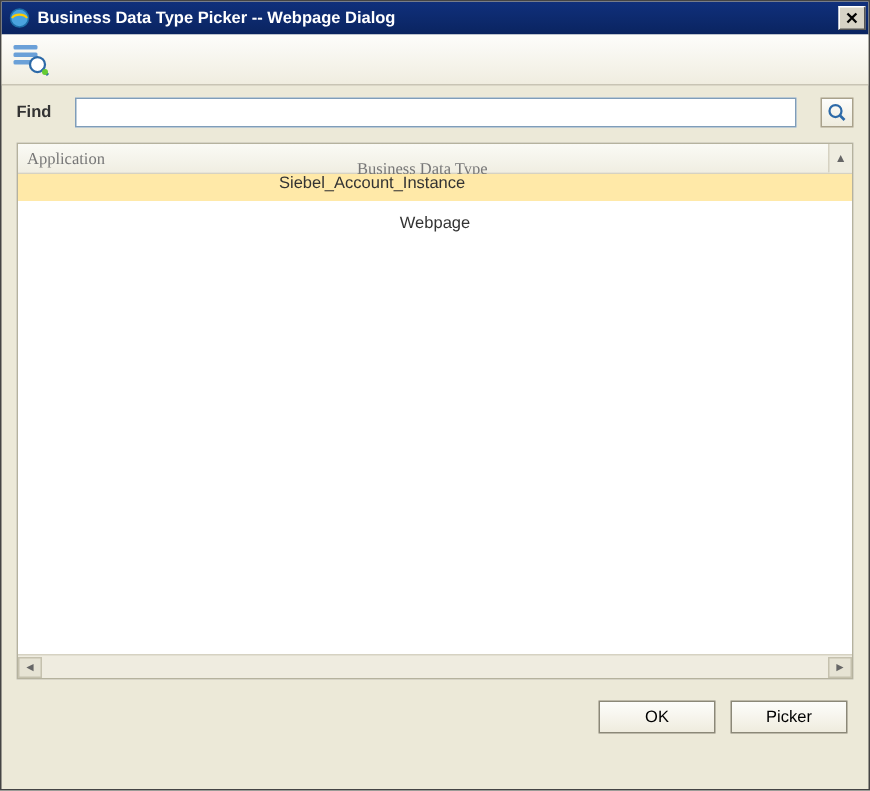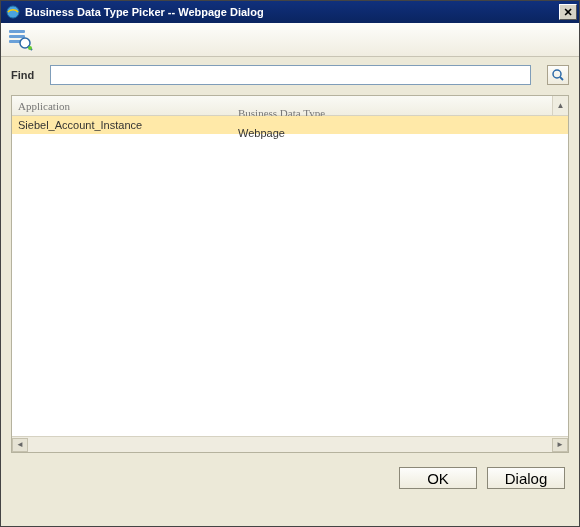--- a/index.html
+++ b/index.html
@@ -126,20 +126,21 @@
       font-size: 8px;
     }
     .grid-body {
       flex: 1;
       overflow: hidden;
     }
     .grid-row {
       display: flex;
       height: 18px;
       align-items: center;
+      flex-direction: column;
     }
     .grid-row.selected {
       background: #ffe9a8;
     }
     .grid-row .cell {
       padding: 0 6px;
       color: #333;
     }
     .hscroll {
       height: 16px;
@@ -165,21 +166,21 @@
       justify-content: flex-end;
       gap: 10px;
       padding: 14px 14px 0 0;
     }
     .btn {
       min-width: 78px;
       height: 22px;
       background: linear-gradient(to bottom, #fdfdfb, #efecde);
       border: 1px solid #8b8878;
       font-family: inherit;
-      font-size: 15px;
+      font-size: 11px;
       cursor: pointer;
     }
   </style>
 </head>
 <body>
 
 <div class="titlebar">
   <span class="ie-icon">
     <svg width="14" height="14" viewBox="0 0 14 14">
       <circle cx="7" cy="7" r="6" fill="#4aa3df" stroke="#1e6fa8" stroke-width="1"></circle>
@@ -235,14 +236,14 @@
       <span>◄</span>
     </div>
     <div class="sbtn">
       <span>►</span>
     </div>
   </div>
 </div>
 
 <div class="button-row">
   <button class="btn">OK</button>
-  <button class="btn">Dialog</button>
+  <button class="btn">Picker</button>
 </div>
 
 </body></html>

